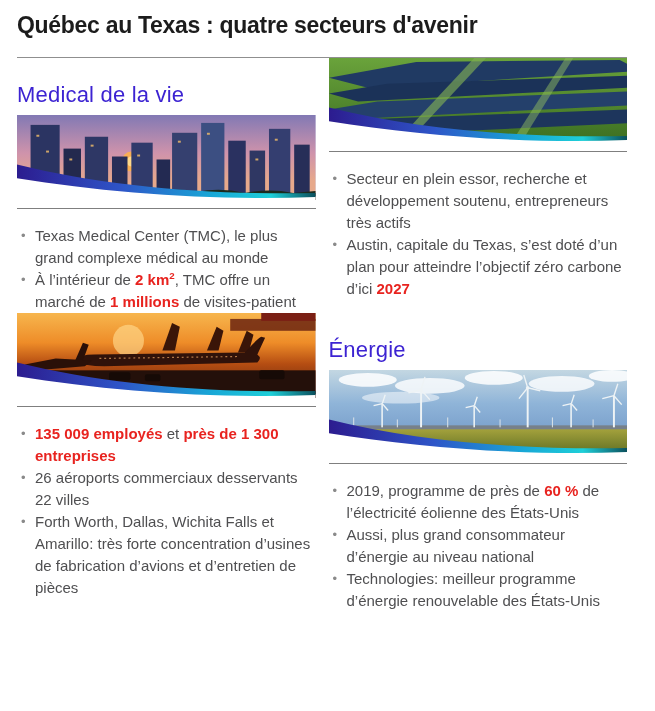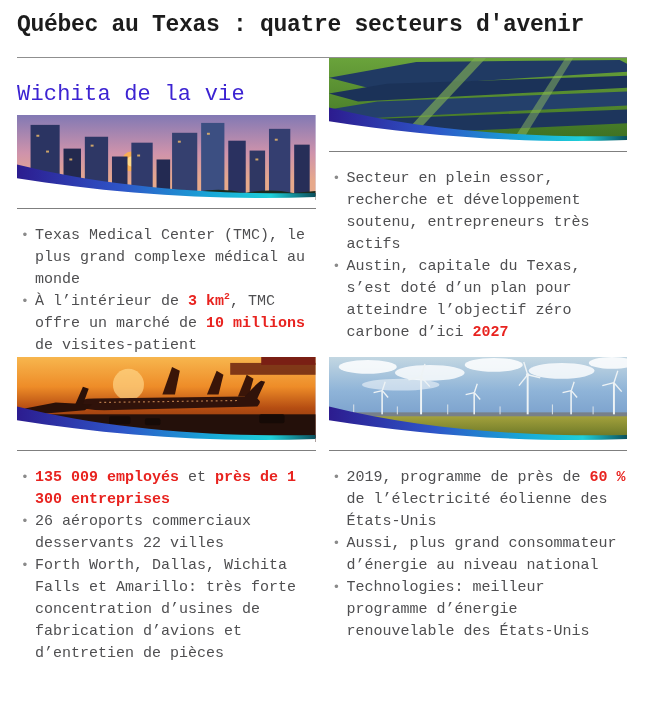--- a/index.html
+++ b/index.html
@@ -7,21 +7,21 @@
     --red:#e8231f;
     --body:#4f4f51;
   }
   *{box-sizing:border-box;margin:0;padding:0;}
   html,body{background:#fff;}
   body{
     width:655px;height:711px;overflow:hidden;
     font-family:"Liberation Sans","DejaVu Sans",sans-serif;
     color:var(--body);
   }
-  .page{padding:6px 28px 0 17px;font-family:Liberation Mono, monospace;}
+  .page{padding:6px 28px 0 17px;}
   h1.page-title{
     font-size:23px;line-height:30px;font-weight:700;color:#1c1c1c;
     letter-spacing:-0.3px;margin:4px 0 17px;
   }
   .title-rule{border:none;border-top:1.5px solid #8f8f8f;height:0;}
   .grid{
     display:grid;grid-template-columns:1fr 1fr;column-gap:13px;row-gap:0;
   }
   .sector-card{min-width:0;}
   .sector-card h2{
@@ -43,21 +43,21 @@
   sup.seg-red-sup{color:var(--red);font-weight:700;font-size:0.65em;line-height:0;}
 </style>
 </head>
 <body>
 
 <div class="page">
   <h1 class="page-title">Québec au Texas : quatre secteurs d'avenir</h1>
   <hr class="title-rule">
   <div class="grid" id="sections-grid">
   <section class="sector-card">
-    <h2 class="sec-title">Wichita de la vie</h2>
+    <h2 class="sec-title">Medical de la vie</h2>
     <div class="sec-photo">
           <svg viewBox="0 0 308 86" preserveAspectRatio="none">
             <defs>
               <linearGradient id="skys0" x1="0" y1="0" x2="0" y2="1">
                 <stop offset="0" stop-color="#8279b4"></stop>
                 <stop offset="0.45" stop-color="#cf93ab"></stop>
                 <stop offset="0.78" stop-color="#e7a98b"></stop>
               </linearGradient>
               <linearGradient id="swgs0" x1="0" y1="0" x2="1" y2="0">
                 <stop offset="0" stop-color="#2c1c8f"></stop>
@@ -99,21 +99,21 @@
           </svg>
         </div>
     <hr class="sec-divider">
     <ul class="sec-bullets">
           <li>
             <span class="dot">•</span>
             <span class="btext"><span>Texas Medical Center (TMC), le plus grand complexe médical au monde</span></span>
           </li>
           <li>
             <span class="dot">•</span>
-            <span class="btext"><span>À l’intérieur de </span><span class="seg-red">3 km</span><sup class="seg-red-sup">2</sup><span>, TMC offre un marché de </span><span class="seg-red">10 millions</span><span> de visites-patient</span></span>
+            <span class="btext"><span>À l’intérieur de </span><span class="seg-red">2 km</span><sup class="seg-red-sup">2</sup><span>, TMC offre un marché de </span><span class="seg-red">1 millions</span><span> de visites-patient</span></span>
           </li>
         </ul>
   </section>
 
   <section class="sector-card">
     <div class="sec-photo">
           <svg viewBox="0 0 308 86" preserveAspectRatio="none">
             <defs>
               <linearGradient id="grns1" x1="0" y1="0" x2="0" y2="1">
                 <stop offset="0" stop-color="#6aa33b"></stop>
@@ -199,20 +199,21 @@
             <span class="btext"><span>26 aéroports commerciaux desservants 22 villes</span></span>
           </li>
           <li>
             <span class="dot">•</span>
             <span class="btext"><span>Forth Worth, Dallas, Wichita Falls et Amarillo: très forte concentration d’usines de fabrication d’avions et d’entretien de pièces</span></span>
           </li>
         </ul>
   </section>
 
   <section class="sector-card">
+    <h2 class="sec-title">Énergie</h2>
     <div class="sec-photo">
           <svg viewBox="0 0 308 86" preserveAspectRatio="none">
             <defs>
               <linearGradient id="skws3" x1="0" y1="0" x2="0" y2="1">
                 <stop offset="0" stop-color="#c3d7e2"></stop>
                 <stop offset="0.55" stop-color="#8fb4d8"></stop>
                 <stop offset="1" stop-color="#7aa0cc"></stop>
               </linearGradient>
               <linearGradient id="flds3" x1="0" y1="0" x2="0" y2="1">
                 <stop offset="0" stop-color="#a3a13c"></stop>

